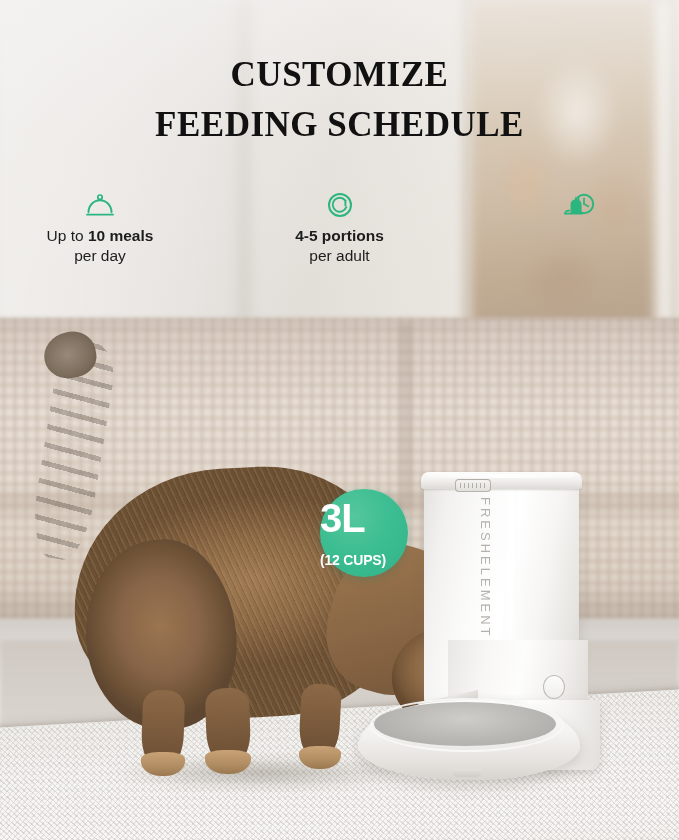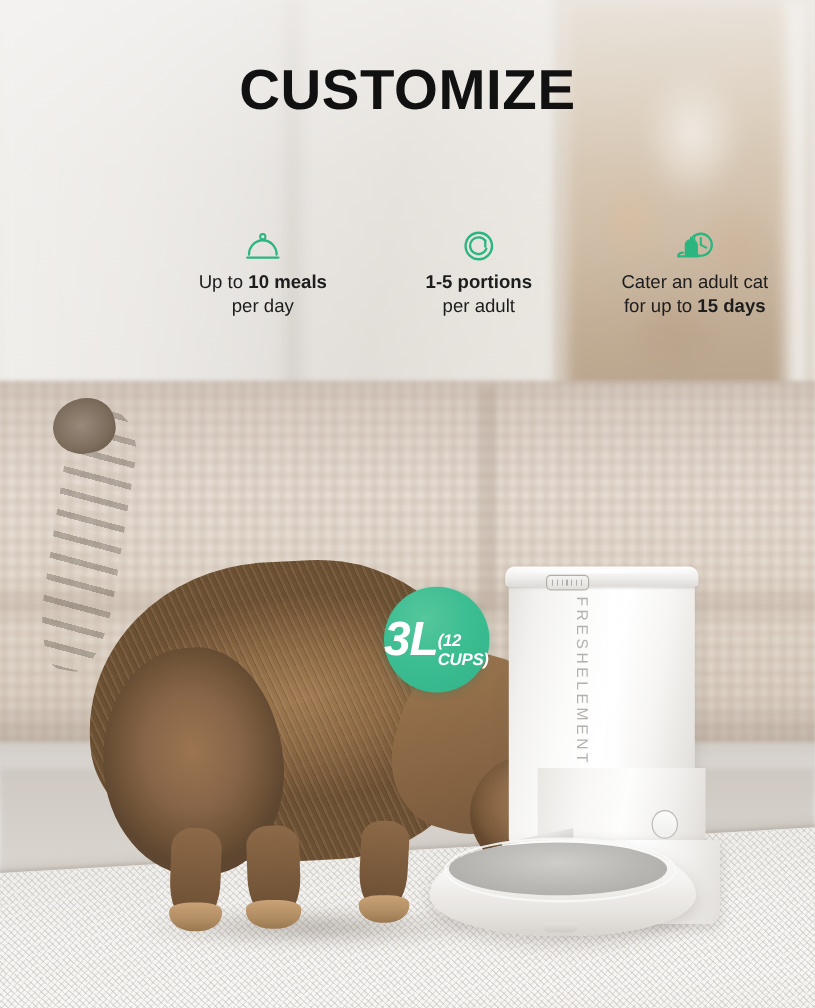--- a/index.html
+++ b/index.html
@@ -104,30 +104,31 @@
   }
 
   
   .headline{
     position:absolute;left:0;top:50px;width:679px;text-align:center;
     z-index:20;
   }
   .headline .line{
     display:block;
     font-weight:800;
-    font-size:47px;
+    font-size:35px;
     letter-spacing:.5px;
     line-height:50px;
     color:#111111;
+    font-family:Liberation Serif, serif;
   }
 
   
   .features{
     position:absolute;left:0;top:190px;width:679px;
-    display:flex;justify-content:flex-end;align-items:flex-start;
+    display:flex;justify-content:space-between;align-items:flex-start;
     z-index:20;
   }
   .feature{width:190px;text-align:center;}
   .feature.f1{width:200px;}
   .feature.f2{width:160px;}
   .feature.f3{width:200px;}
   .feature .ficon{height:30px;margin-bottom:6px;display:flex;justify-content:center;align-items:center;}
   .feature .cap{
     font-size:15.5px;line-height:20px;color:#1d1d1d;font-weight:400;
   }
@@ -344,23 +345,22 @@
     background:radial-gradient(ellipse at 50% 50%,rgba(110,98,86,.4) 0%,rgba(110,98,86,0) 70%);
     filter:blur(5px);
   }
 
   
   .badge{
     position:absolute;left:320px;top:489px;width:88px;height:88px;
     border-radius:50%;
     background:radial-gradient(circle at 38% 30%,#55c79c 0%,#3dbd92 45%,#32b288 100%);
     box-shadow:0 2px 8px rgba(40,120,95,.3);
-    display:flex;flex-direction:row;align-items:center;justify-content:center;
+    display:flex;flex-direction:column;align-items:flex-start;justify-content:center;
     z-index:30;
-    font-style:italic;
   }
   .badge .b-main{
     color:#ffffff;font-weight:800;font-size:40px;line-height:38px;letter-spacing:-1px;
   }
   .badge .b-sub{
     color:#ffffff;font-weight:700;font-size:14px;line-height:16px;letter-spacing:-.2px;margin-top:15px;
   }
 </style>
 </head>
 <body>
@@ -435,20 +435,21 @@
     <div class="bowl-notch"></div>
   </div>
 
   <div class="badge">
     <span class="b-main">3L</span>
     <span class="b-sub">(12 CUPS)</span>
   </div>
 
   <div class="headline">
     <span class="line">CUSTOMIZE</span>
+    <span class="line">FEEDING SCHEDULE</span>
   </div>
 
   <div class="features">
 
     <div class="feature f1">
       <div class="ficon">
         <svg width="30" height="26" viewBox="0 0 30 26">
           <circle cx="15" cy="5.2" r="2.2" fill="none" stroke="#2bb57f" stroke-width="1.7"></circle>
           <path d="M3.5 20.2 C3.5 13.6 8.6 8.2 15 8.2 C21.4 8.2 26.5 13.6 26.5 20.2" fill="none" stroke="#2bb57f" stroke-width="1.9" stroke-linecap="round"></path>
           <line x1="2" y1="22.6" x2="28" y2="22.6" stroke="#2bb57f" stroke-width="1.9" stroke-linecap="round"></line>
@@ -462,38 +463,34 @@
 
     <div class="feature f2">
       <div class="ficon">
         <svg width="28" height="28" viewBox="0 0 28 28">
           <circle cx="14" cy="14" r="11" fill="none" stroke="#2bb57f" stroke-width="2"></circle>
           <path d="M19.4 9.6 A7 7 0 1 0 20.3 16.2" fill="none" stroke="#2bb57f" stroke-width="1.9" stroke-linecap="round"></path>
           <line x1="19.4" y1="9.6" x2="19.4" y2="14.6" stroke="#2bb57f" stroke-width="1.9" stroke-linecap="round"></line>
         </svg>
       </div>
       <div class="cap">
-        <b>1-5 portions</b><br>
+        <b>4-5 portions</b><br>
         <span>per adult</span>
       </div>
     </div>
 
     <div class="feature f3">
       <div class="ficon">
         <svg width="36" height="28" viewBox="0 0 36 28">
           <circle cx="23" cy="13" r="9.2" fill="none" stroke="#2bb57f" stroke-width="1.9"></circle>
           <line x1="23" y1="13" x2="23" y2="7.4" stroke="#2bb57f" stroke-width="1.7" stroke-linecap="round"></line>
           <line x1="23" y1="13" x2="27.4" y2="15.4" stroke="#2bb57f" stroke-width="1.7" stroke-linecap="round"></line>
           <path d="M9.6 22.4 L9.6 13.4 C9.6 10.6 11.6 8.4 14 8.4 L14 5.6 L16.4 8.6 L18.4 5.6 L18.4 9.2
                    C19.8 10.2 20.6 11.8 20.6 13.6 L20.6 22.4 Z" fill="#2bb57f"></path>
           <path d="M4 22.6 L21 22.6" stroke="#2bb57f" stroke-width="1.9" stroke-linecap="round"></path>
           <path d="M4.2 22.4 C4.2 20.6 6 19.4 8.2 19.6" fill="none" stroke="#2bb57f" stroke-width="1.8" stroke-linecap="round"></path>
         </svg>
       </div>
-      <div class="cap">
-        <span>Cater an adult cat</span><br>
-        <span>for up to </span><b>15 days</b>
-      </div>
     </div>
 
   </div>
 
 </div>
 
 </body></html>

